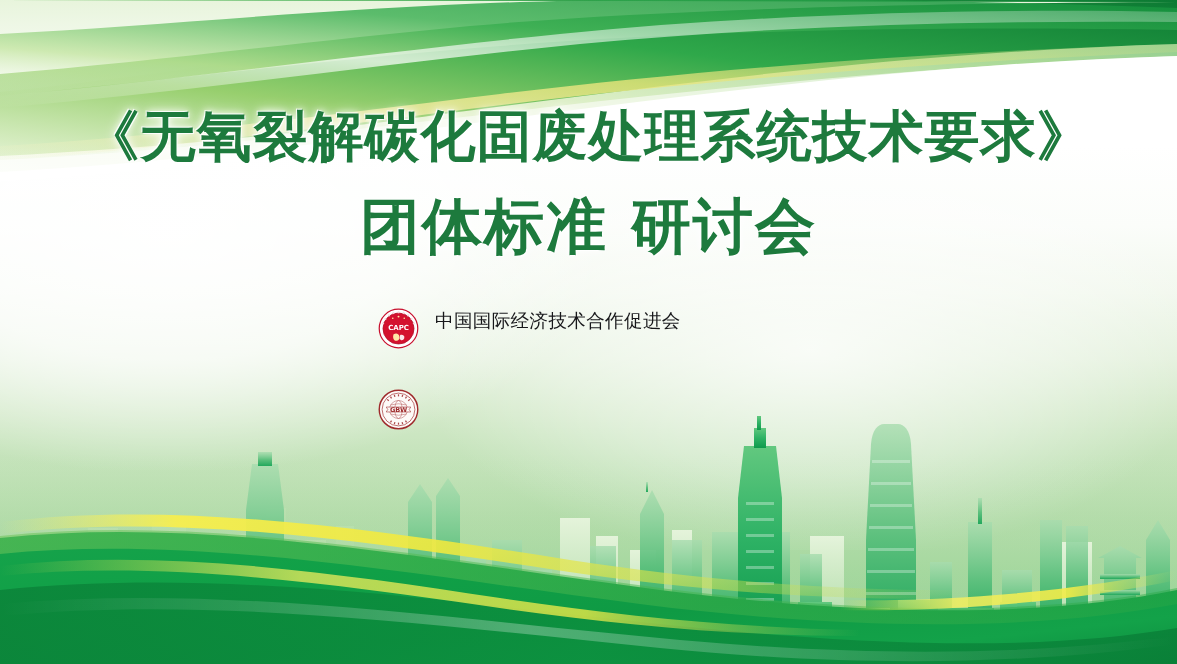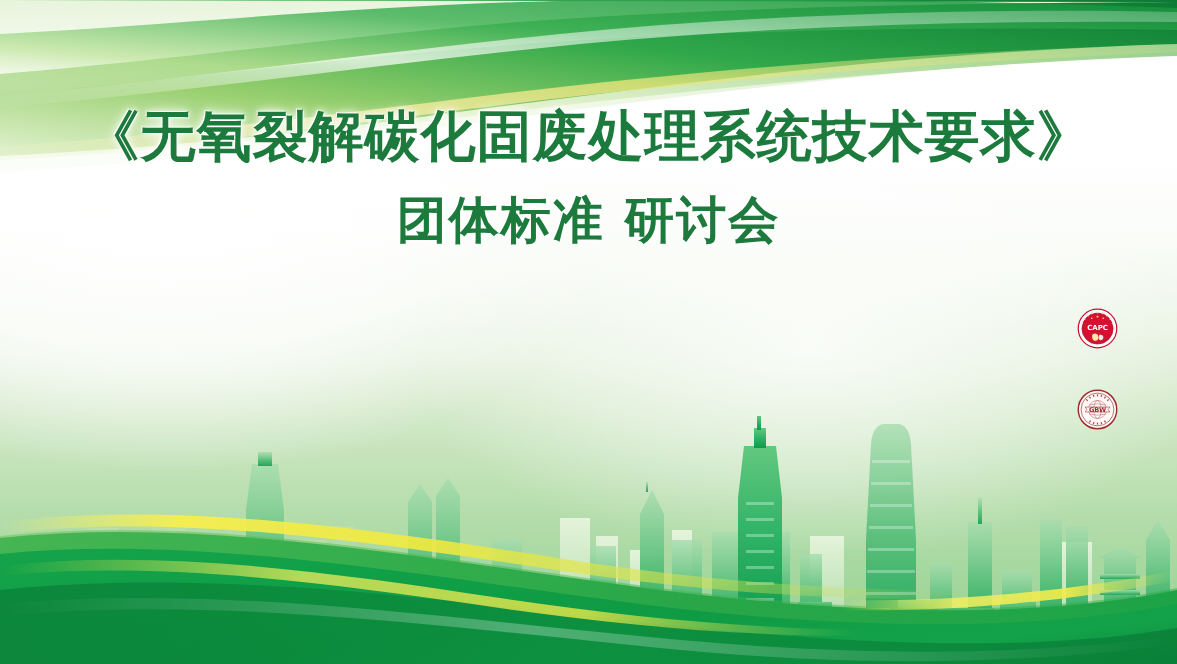--- a/index.html
+++ b/index.html
@@ -82,21 +82,21 @@
     line-height: 1.18;
     text-shadow:
        0 0 7px rgba(255,255,255,0.95),
        0 0 14px rgba(255,255,255,0.85),
        1px 1px 0 rgba(255,255,255,0.9),
       -1px -1px 0 rgba(255,255,255,0.9);
     white-space: nowrap;
   }
   .sub-title {
     margin-top: 22px;
-    font-size: 50px;
+    font-size: 60px;
     font-weight: bold;
     color: #1d7a3d;
     letter-spacing: 2px;
     line-height: 1.18;
     text-shadow:
        0 0 7px rgba(255,255,255,0.95),
        0 0 14px rgba(255,255,255,0.85),
        1px 1px 0 rgba(255,255,255,0.9),
       -1px -1px 0 rgba(255,255,255,0.9);
     white-space: nowrap;
@@ -104,23 +104,22 @@
 
   
   .orgs {
     position: absolute;
     left: 378px;
     top: 308px;
     width: 740px;
   }
   .org-row {
     display: flex;
-    align-items: flex-end;
+    align-items: flex-start;
     height: 44px;
-    flex-direction: column;
   }
   .org-row + .org-row { margin-top: 37px; }
 
   .org-seal {
     width: 41px; height: 41px;
     flex: 0 0 41px;
   }
   .org-label {
     margin-left: 16px;
     font-size: 18.5px;
@@ -455,20 +454,21 @@
         <rect x="16" y="41" width="68" height="17" fill="#d4122f"></rect>
         <text x="50" y="54.5" text-anchor="middle" font-family="DejaVu Sans, Liberation Sans, sans-serif" font-size="17" font-weight="bold" fill="#ffffff">CAPC</text>
 
         <g fill="#ffe7a6">
           <path d="M38,64 C44,60 50,62 52,68 C54,74 50,80 44,80 C38,80 35,72 38,64 Z"></path>
         </g>
         <g fill="#ffffff" opacity="0.9">
           <path d="M54,66 C60,64 66,68 64,74 C62,80 55,80 53,75 Z"></path>
         </g>
       </svg>
+      <div class="org-label">中国国际经济技术合作促进会</div>
     </div>
 
     <div class="org-row">
       <svg class="org-seal" viewBox="0 0 100 100">
         <circle cx="50" cy="50" r="48" fill="#fdfaf8"></circle>
         <circle cx="50" cy="50" r="47" fill="none" stroke="#9e2a2b" stroke-width="3.5"></circle>
         <circle cx="50" cy="50" r="40" fill="none" stroke="#9e2a2b" stroke-width="1.6"></circle>
 
         <g fill="#9e2a2b" opacity="0.85">
           <rect x="48.5" y="13" width="3" height="5" transform="rotate(0 50 50)"></rect>

